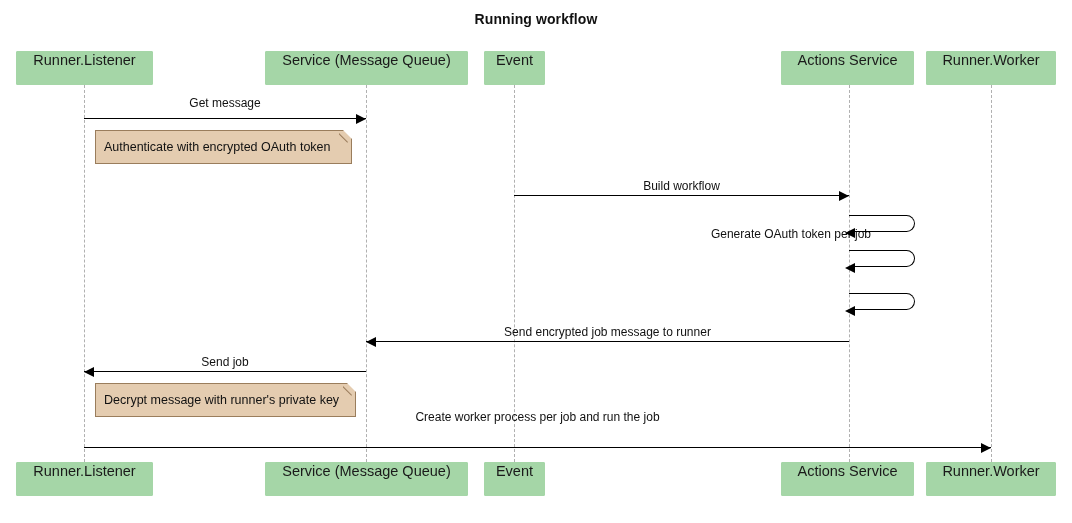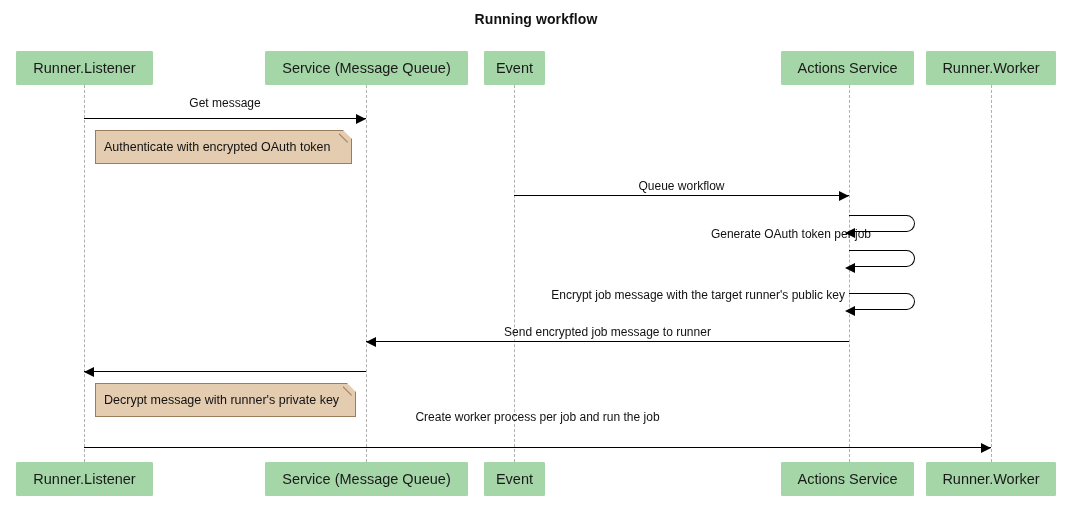--- a/index.html
+++ b/index.html
@@ -32,21 +32,21 @@
   }
   
   .participant {
     position: absolute;
     height: 34px;
     box-sizing: border-box;
     background: #a5d6a7;
     border: 1px solid #a5d6a7;
     border-radius: 1px;
     display: flex;
-    align-items: center;
+    align-items: flex-start;
     justify-content: center;
     font-size: 14.5px;
     color: #1a1a1a;
     white-space: nowrap;
     padding: 0 10px;
   }
   
   .lifeline {
     position: absolute;
     width: 0px;
@@ -187,39 +187,39 @@
   <div class="msg-label" style="left:84px; top:96px; width:282px;">Get message</div>
   <div class="msg" style="left:84px; top:118px; width:282px;"></div>
   <div class="arrowhead right" style="left:356px; top:113.6px;"></div>
 
   <div class="note" style="left:95px; top:130px; width:257px; height:34px;">
     <span>Authenticate with encrypted OAuth token</span>
     <span class="note-fold"></span>
     <span class="note-fold-edge"></span>
   </div>
 
-  <div class="msg-label" style="left:514px; top:179px; width:335px;">Queue workflow</div>
+  <div class="msg-label" style="left:514px; top:179px; width:335px;">Build workflow</div>
   <div class="msg" style="left:514px; top:195px; width:335px;"></div>
   <div class="arrowhead right" style="left:839px; top:190.6px;"></div>
 
   <div class="selfloop-label" style="left:475px; top:210px; width:396px;margin-top:17px;">Generate OAuth token per job</div>
   <div class="selfloop" style="left:849px; top:215px; width:66px; height:17px;"></div>
   <div class="arrowhead left" style="left:845px; top:227.6px;"></div>
 
   <div class="selfloop" style="left:849px; top:250px; width:66px; height:17px;"></div>
   <div class="arrowhead left" style="left:845px; top:262.6px;"></div>
 
-  <div class="selfloop-label" style="left:449px; top:288px; width:396px;">Encrypt job message with the target runner's public key</div>
   <div class="selfloop" style="left:849px; top:293px; width:66px; height:17px;"></div>
   <div class="arrowhead left" style="left:845px; top:305.6px;"></div>
 
   <div class="msg-label" style="left:366px; top:325px; width:483px;">Send encrypted job message to runner</div>
   <div class="msg" style="left:366px; top:341px; width:483px;"></div>
   <div class="arrowhead left" style="left:366px; top:336.6px;"></div>
 
+  <div class="msg-label" style="left:84px; top:355px; width:282px;">Send job</div>
   <div class="msg" style="left:84px; top:371px; width:282px;"></div>
   <div class="arrowhead left" style="left:84px; top:366.6px;"></div>
 
   <div class="note" style="left:95px; top:383px; width:261px; height:34px;">
     <span>Decrypt message with runner's private key</span>
     <span class="note-fold"></span>
     <span class="note-fold-edge"></span>
   </div>
 
   <div class="msg-label" style="left:84px; top:410px; width:907px;">Create worker process per job and run the job</div>

